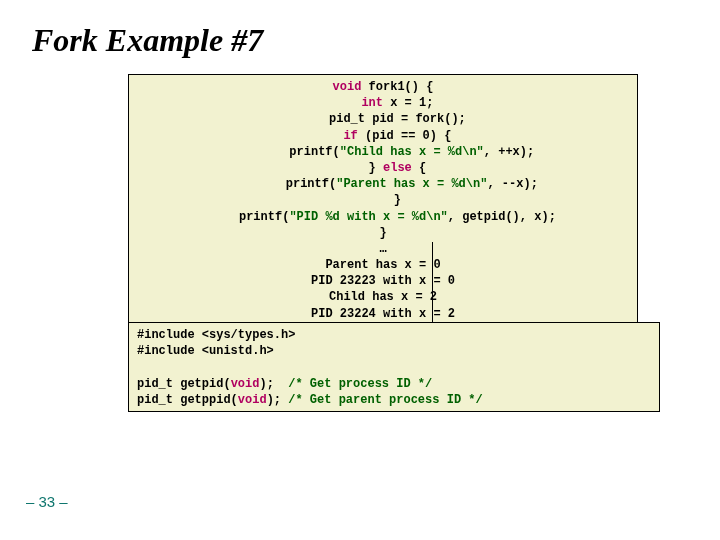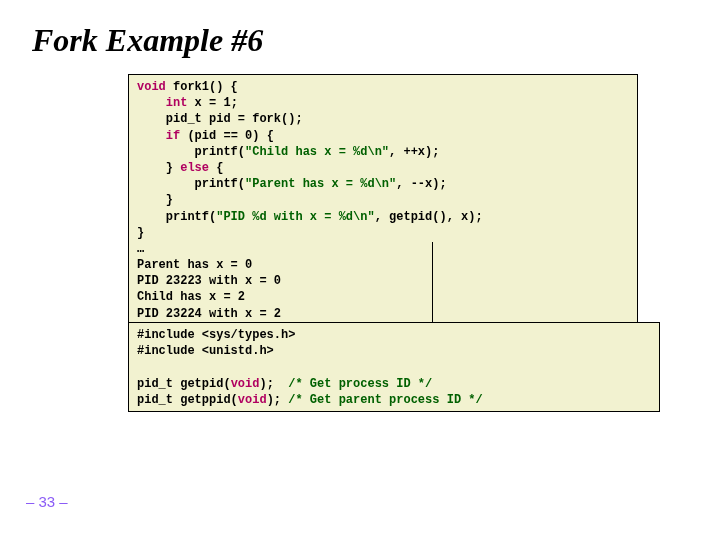--- a/index.html
+++ b/index.html
@@ -42,50 +42,51 @@
     color: #000;
   }
   .codebox .kw   { color: #b00060; } 
   .codebox .str  { color: #006000; } 
   .codebox .cmt  { color: #006000; } 
   .box1 {
     top: 74px;
     left: 128px;
     width: 510px;
     height: 281px;
+    text-align: center;
   }
   .box2 {
     top: 322px;
     left: 128px;
     width: 532px;
     height: 90px;
   }
   .connector-v {
     position: absolute;
     left: 432px;
     top: 242px;
     width: 0;
     height: 80px;
     border-left: 1px solid #000;
   }
   .pagenum {
     position: absolute;
     bottom: 30px;
     left: 26px;
     font-size: 15px;
-    color: #8b5cf6;
+    color: #0f766e;
     font-family: Arial, Helvetica, sans-serif;
   }
 </style>
 </head>
 <body>
 
 <div class="slide">
 
-  <div class="title">Fork Example #6</div>
+  <div class="title">Fork Example #7</div>
 
   <div class="codebox box1"><span class="kw">void</span><span> fork1() {</span>
 <span class="kw">    int</span><span> x = 1;</span>
 <span>    pid_t pid = fork();</span>
 <span class="kw">    if</span><span> (pid == 0) {</span>
 <span>        printf(</span><span class="str">"Child has x = %d\n"</span><span>, ++x);</span>
 <span>    } </span><span class="kw">else</span><span> {</span>
 <span>        printf(</span><span class="str">"Parent has x = %d\n"</span><span>, --x);</span>
 <span>    }</span>
 <span>    printf(</span><span class="str">"PID %d with x = %d\n"</span><span>, getpid(), x);</span>

